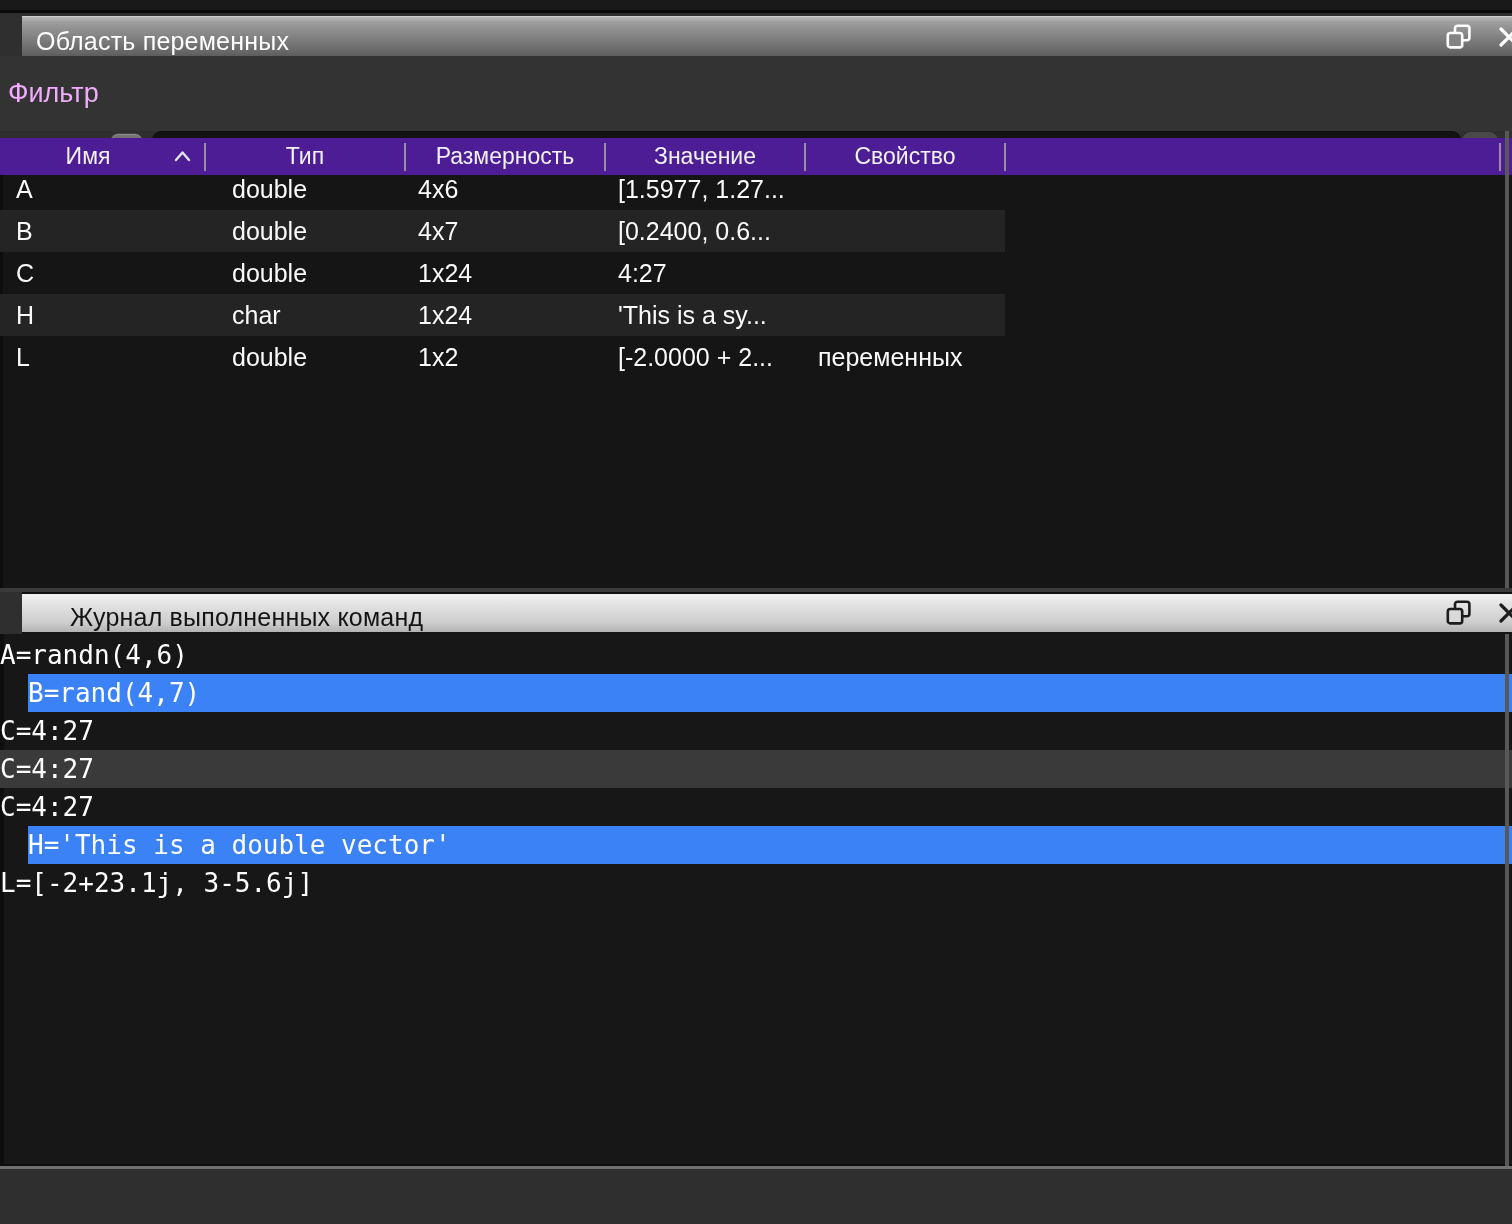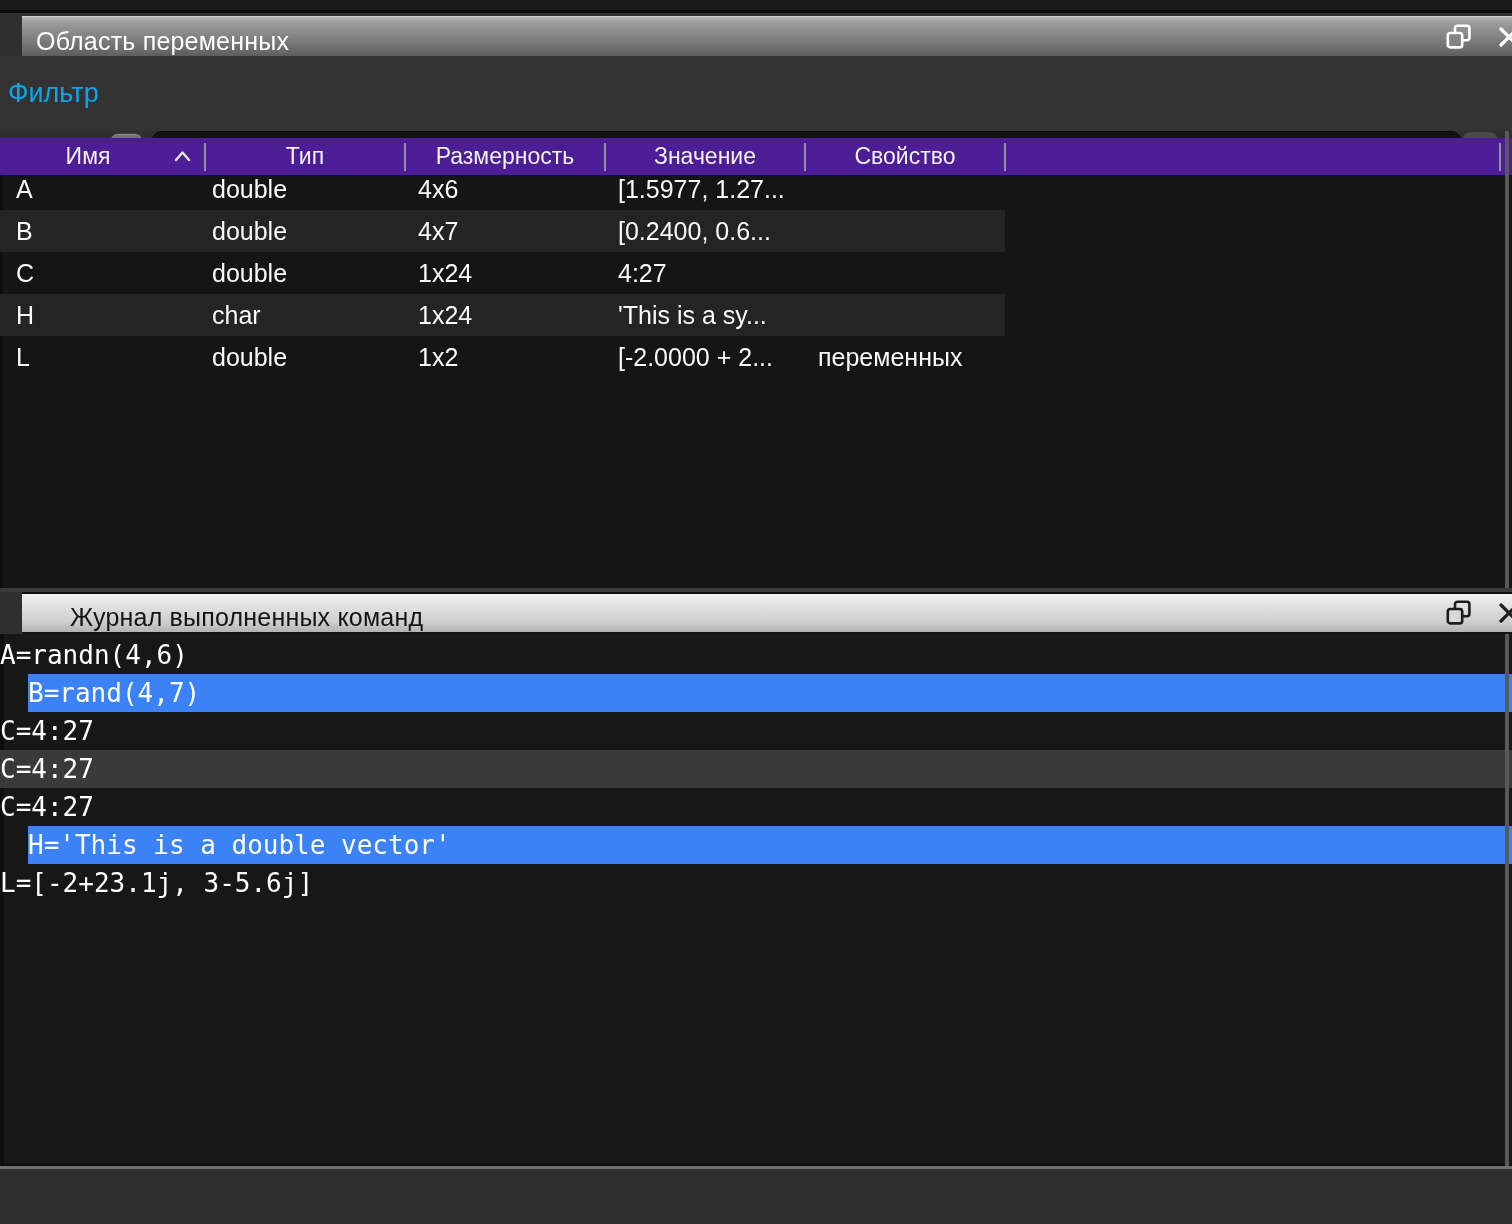--- a/index.html
+++ b/index.html
@@ -31,21 +31,21 @@
     border-bottom:2px solid #141414;
     color:#141414;
     padding-left:48px;
   }
   .titlebar .title { font-size:25px; letter-spacing:.2px; }
   .titlebar-icons { position:absolute; right:12px; top:0; bottom:0; display:flex; align-items:center; gap:24px; }
   .tb-icon { width:26px; height:26px; display:inline-flex; align-items:center; justify-content:center; cursor:default; }
 
   
   .filter-row { left:0; top:56px; width:1512px; height:75px; background:#333333; z-index:1; }
-  .filter-label { position:absolute; left:8px; top:0; height:75px; display:flex; align-items:center; font-size:27px; color:#0ea5e9; }
+  .filter-label { position:absolute; left:8px; top:0; height:75px; display:flex; align-items:center; font-size:27px; color:#f0abfc; }
   .filter-checkbox {
     position:absolute; left:110px; top:77px; width:33px; height:33px; border-radius:8px;
     background:linear-gradient(180deg,#767676,#525252);
     border:1px solid #424242;
     box-shadow:inset 0 1px 0 rgba(255,255,255,.18);
   }
   .filter-input {
     position:absolute; left:152px; top:75px; width:1309px; height:38px;
     background:#131313; border:1px solid #0c0c0c; border-radius:9px;
     color:#eeeeee; font-size:24px; padding:0 44px 0 12px; outline:none;
@@ -64,21 +64,21 @@
 
   .table-body {
     left:0; top:168px; width:1512px; height:420px; background:#151515;
     box-shadow:inset 3px 0 0 #0d0d0d;
   }
   .trow { position:relative; width:1512px; height:42px; font-size:25px; }
   .trow .stripe-bg { position:absolute; left:0; top:0; width:1005px; height:42px; background:transparent; }
   .trow.stripe .stripe-bg { background:#242424; }
   .tcell { position:absolute; top:0; height:42px; line-height:42px; white-space:nowrap; color:#fafafa; }
   .c-name  { left:16px; }
-  .c-type  { left:212px;text-align:right; }
+  .c-type  { left:232px;text-align:right; }
   .c-dims  { left:418px; }
   .c-value { left:618px; }
   .c-prop  { left:818px; }
 
   
   .history-body {
     left:0; top:634px; width:1512px; height:532px; background:#171717;
     box-shadow:inset 4px 0 0 #0d0d0d, inset 0 -2px 0 #0d0d0d;
     padding-top:2px;
   }

